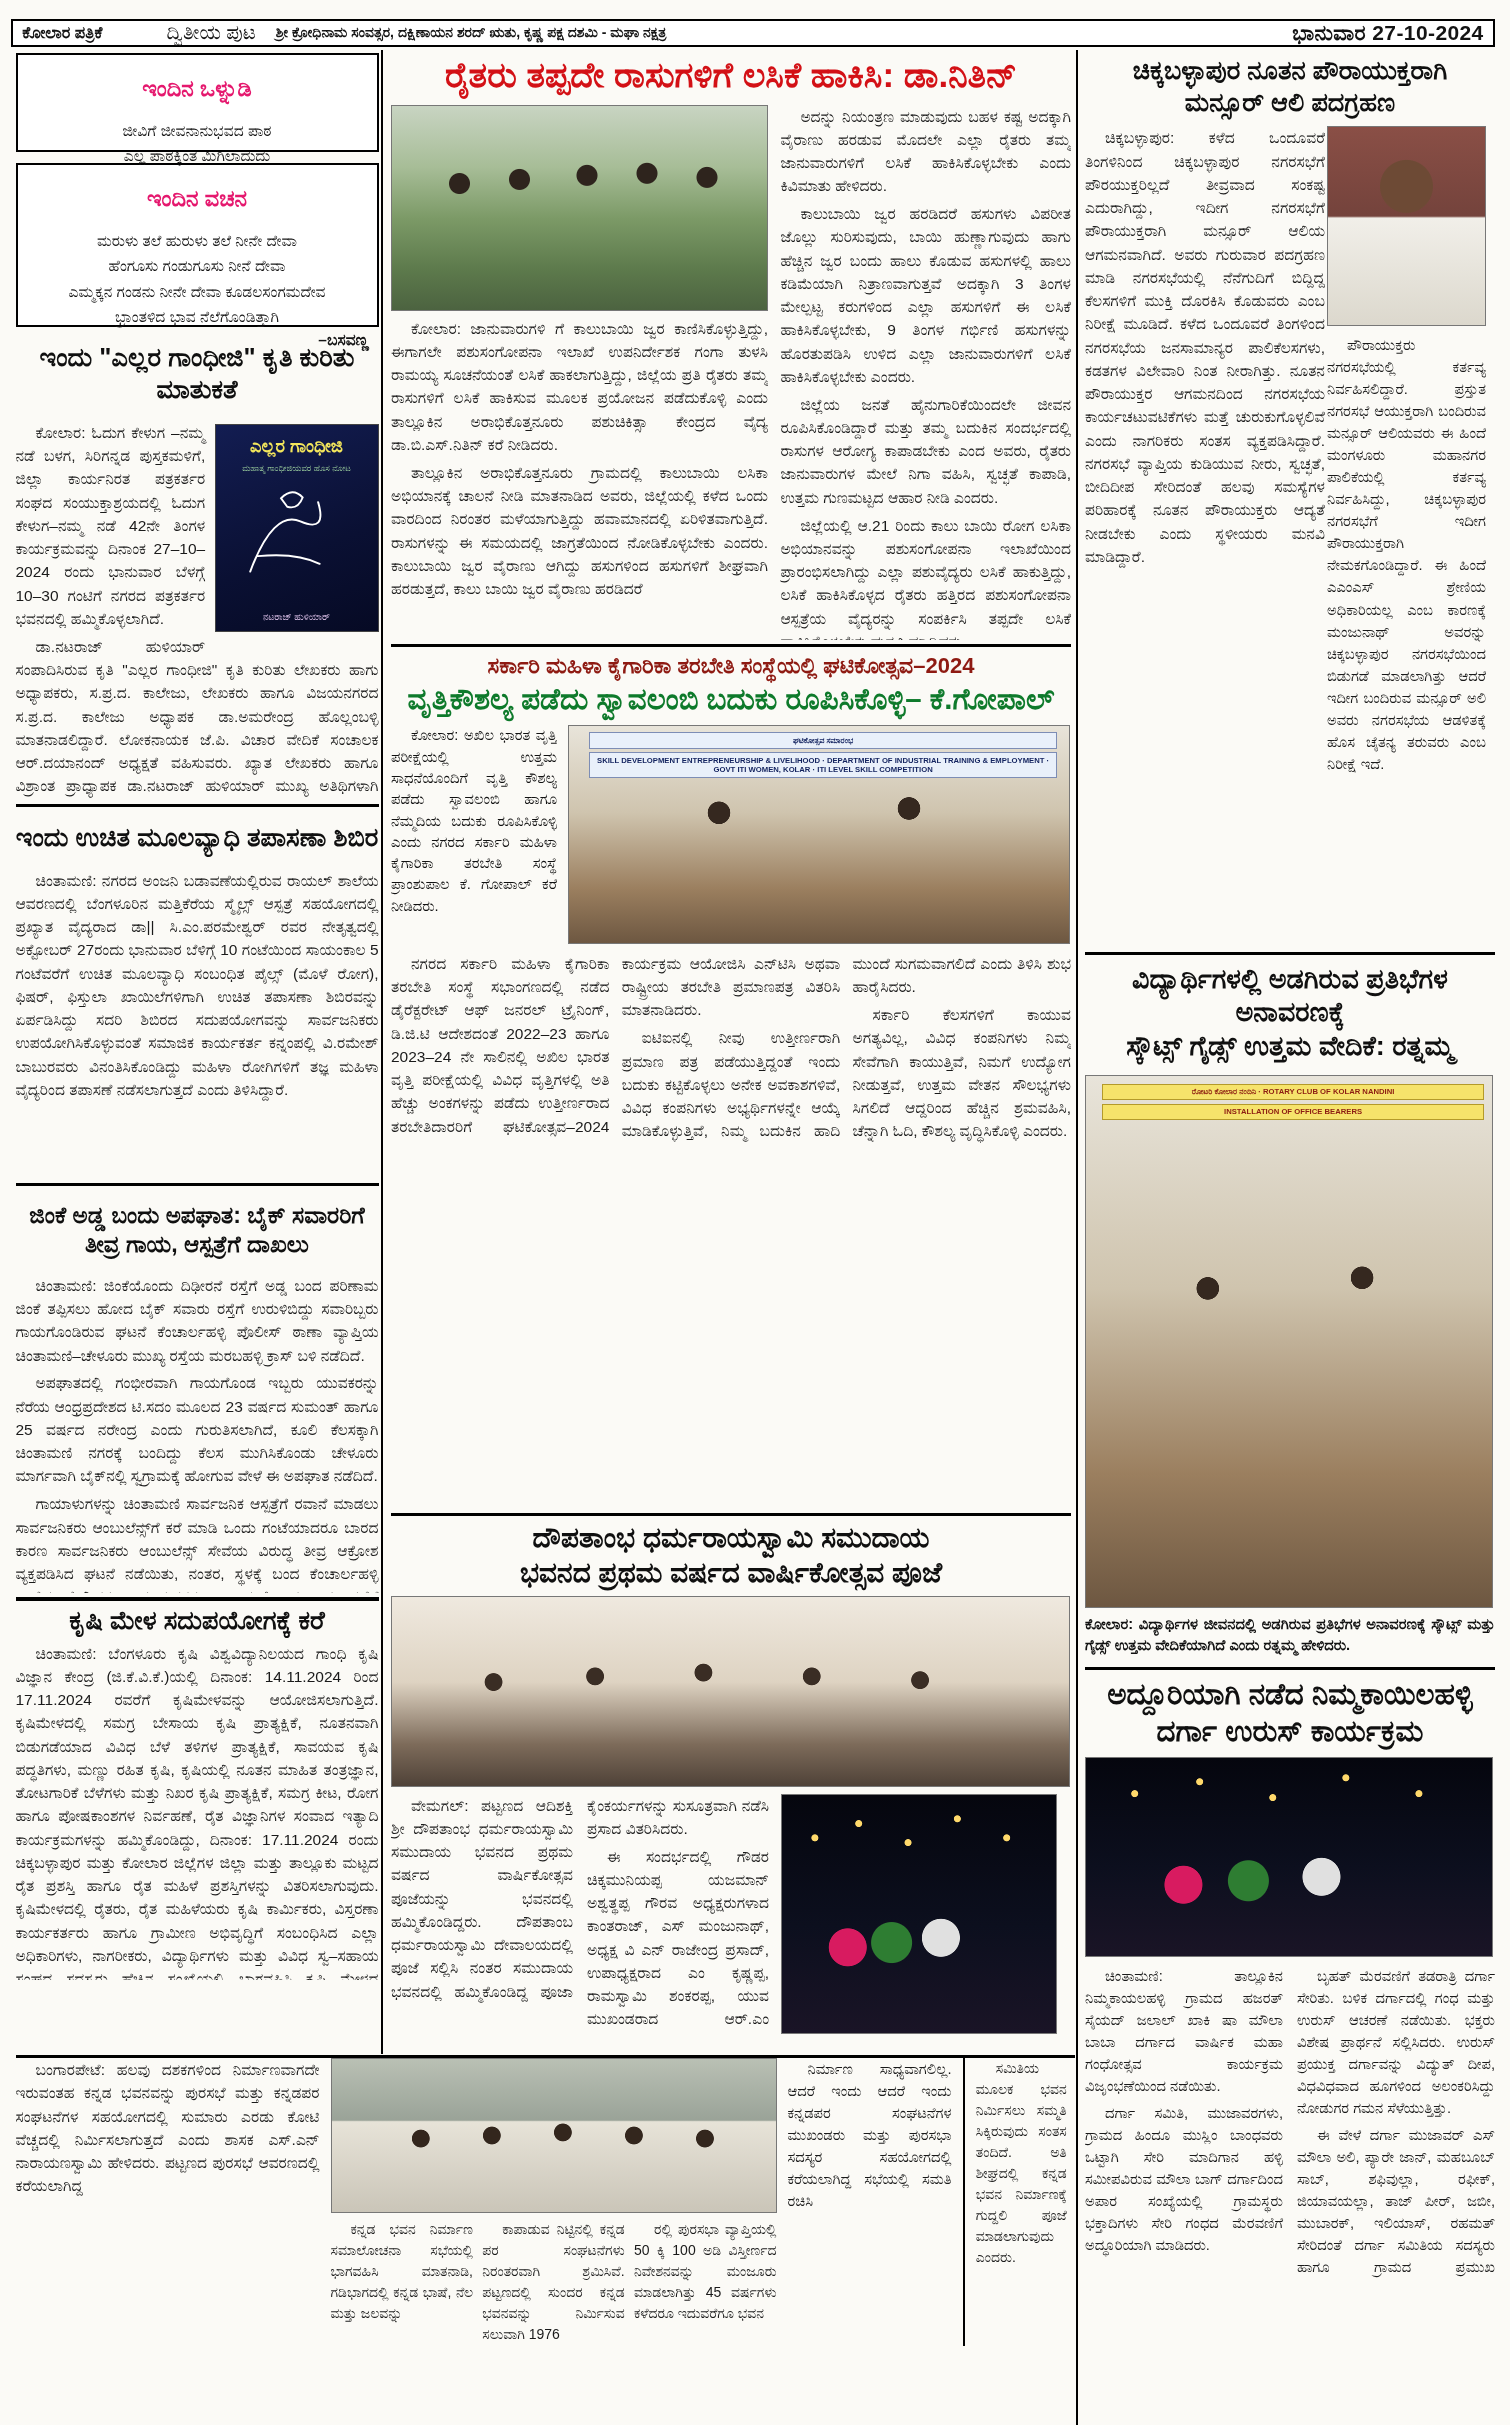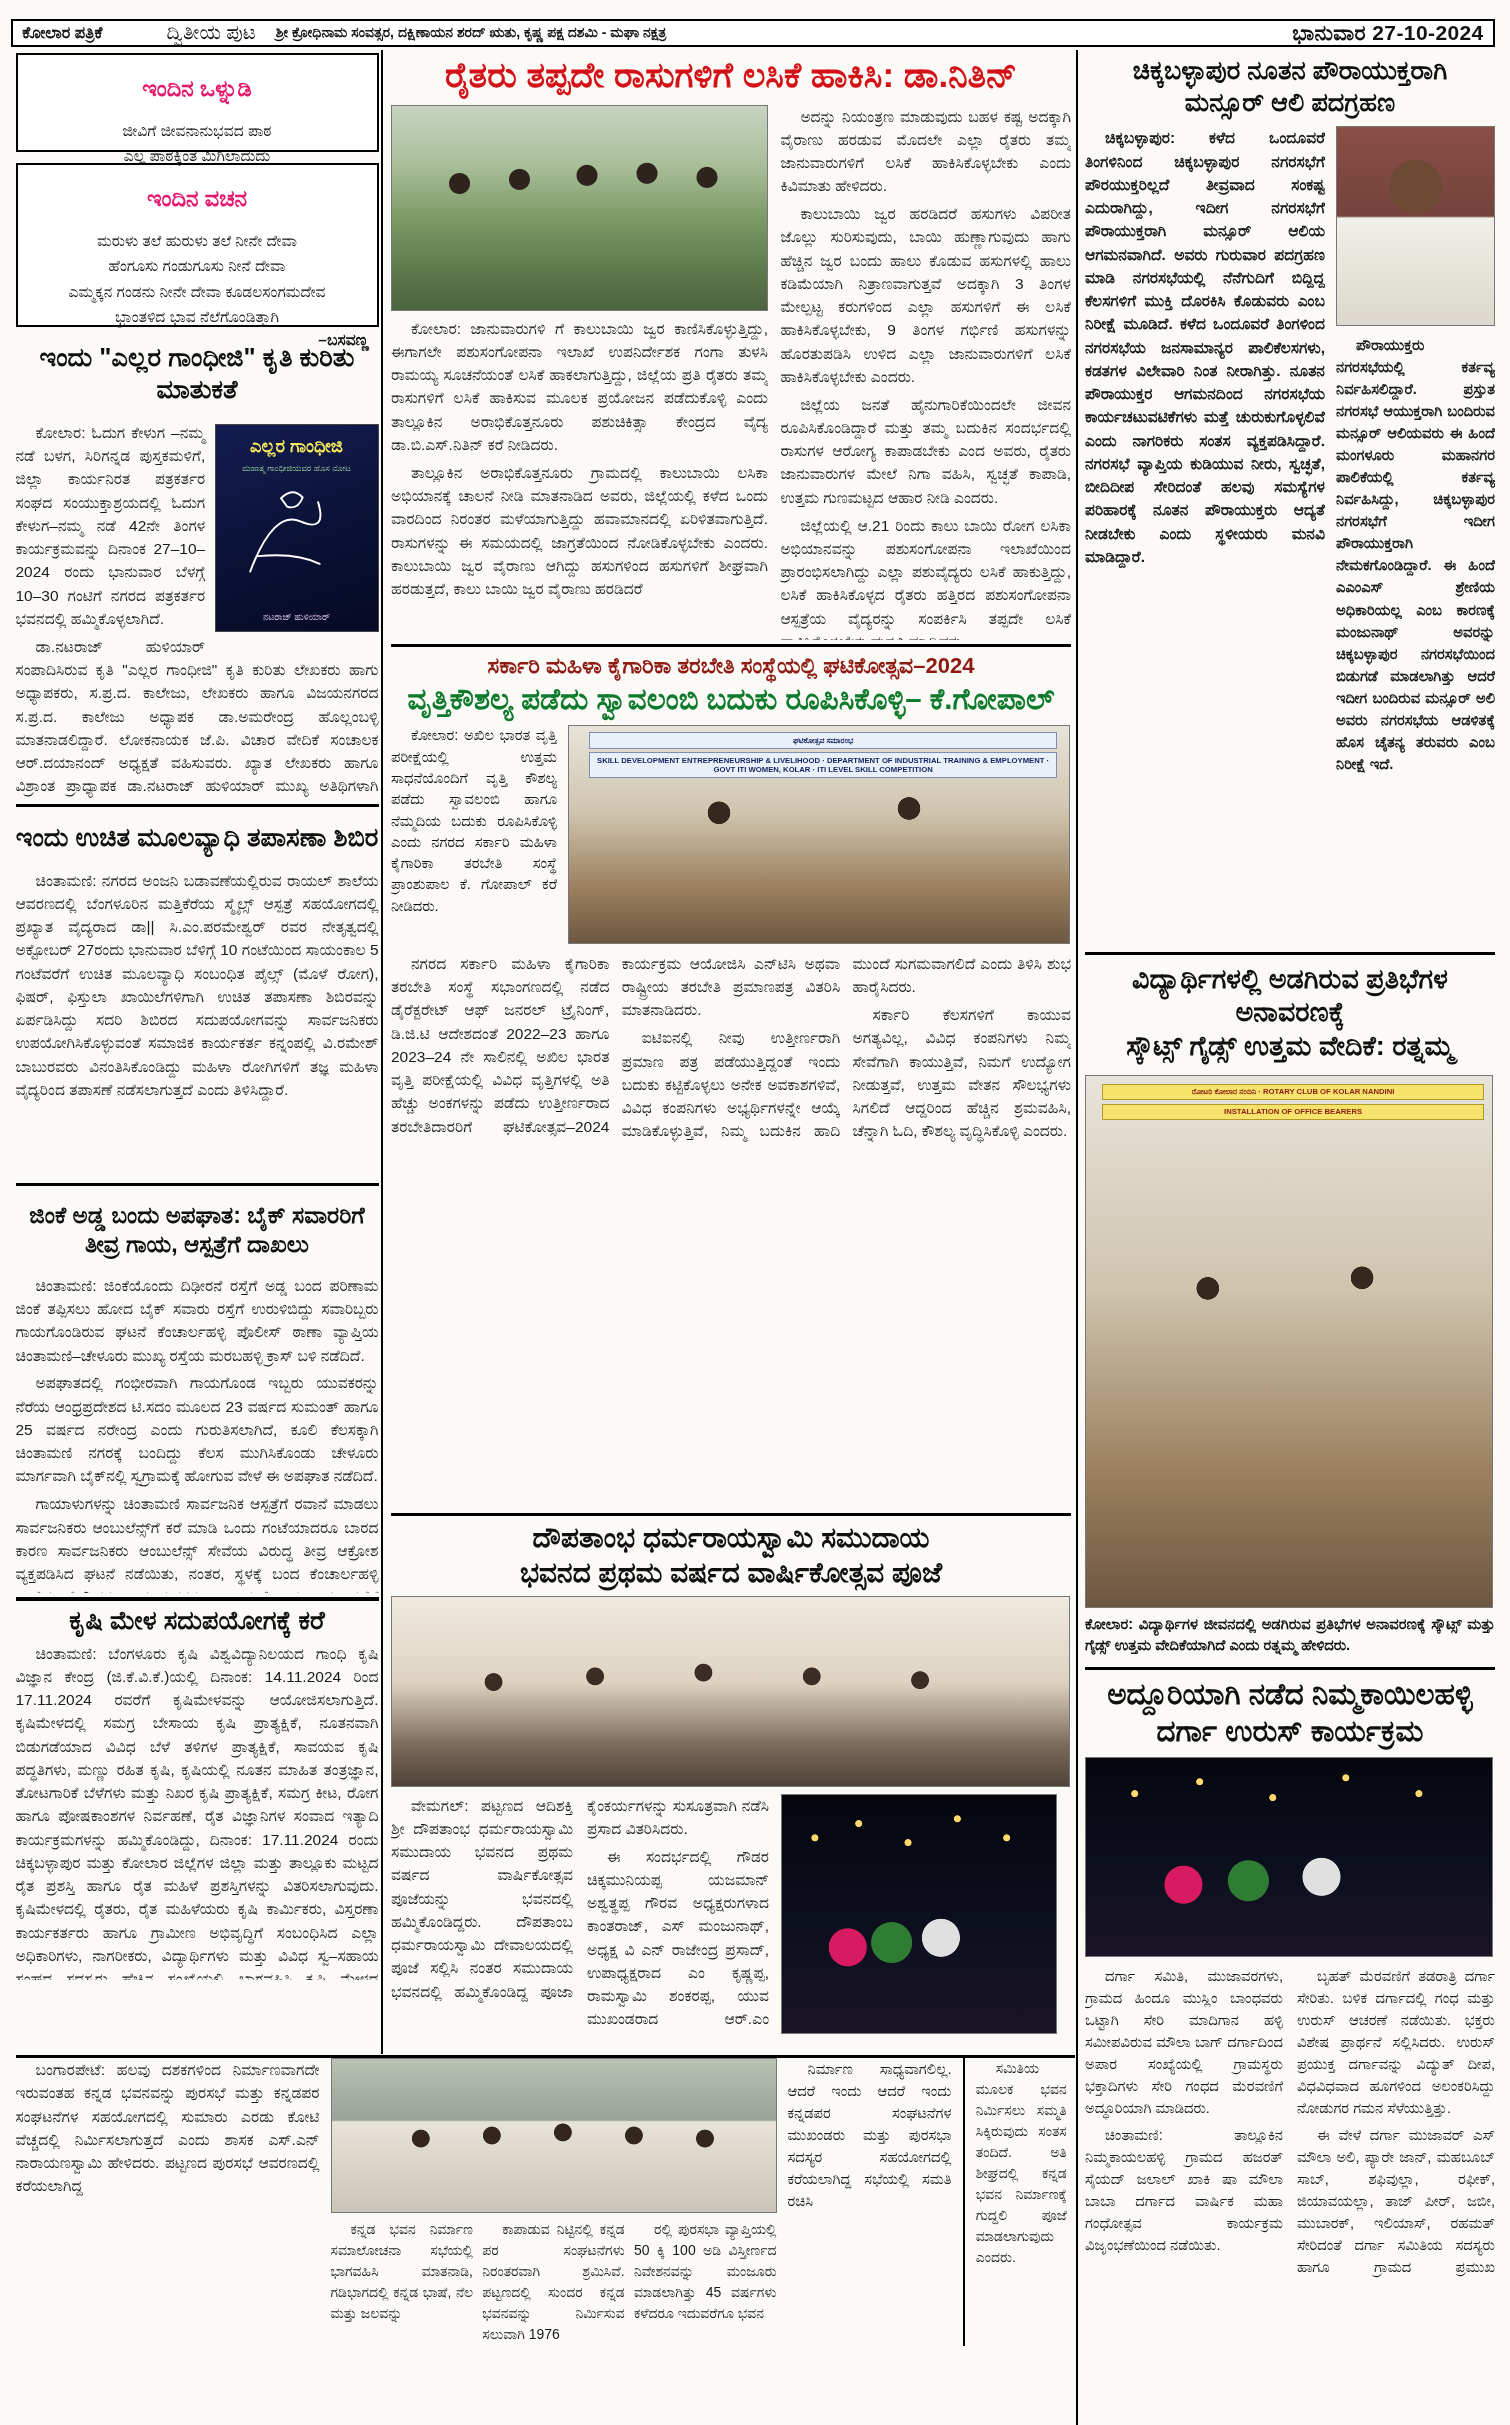--- a/index.html
+++ b/index.html
@@ -229,21 +229,21 @@
   </div>
 </div>
 
 <div class="abs vrule" style="left:1076px;top:50px;height:2376px;"></div>
 
 <div class="abs" style="left:1085px;top:50px;width:410px;">
 
   <div>
     <div class="headline h-black" style="font-size:25.6px;margin:4.6px 0 0;">ಚಿಕ್ಕಬಳ್ಳಾಪುರ ನೂತನ ಪೌರಾಯುಕ್ತರಾಗಿ</div>
     <div class="headline h-black" style="font-size:25.6px;margin:0 0 7.7px;">ಮನ್ಸೂರ್ ಆಲಿ ಪದಗ್ರಹಣ</div>
-    <div style="display:flex;gap:11px;font-weight:bold;">
+    <div style="display:flex;gap:2px;">
       <div class="bodytext clamp" style="width:240px;height:821px;">
         <p>ಚಿಕ್ಕಬಳ್ಳಾಪುರ: ಕಳೆದ ಒಂದೂವರೆ ತಿಂಗಳಿನಿಂದ ಚಿಕ್ಕಬಳ್ಳಾಪುರ ನಗರಸಭೆಗೆ ಪೌರಯುಕ್ತರಿಲ್ಲದೆ ತೀವ್ರವಾದ ಸಂಕಷ್ಟ ಎದುರಾಗಿದ್ದು, ಇದೀಗ ನಗರಸಭೆಗೆ ಪೌರಾಯುಕ್ತರಾಗಿ ಮನ್ಸೂರ್ ಆಲಿಯ ಆಗಮನವಾಗಿದೆ. ಅವರು ಗುರುವಾರ ಪದಗ್ರಹಣ ಮಾಡಿ ನಗರಸಭೆಯಲ್ಲಿ ನೆನೆಗುದಿಗೆ ಬಿದ್ದಿದ್ದ ಕೆಲಸಗಳಿಗೆ ಮುಕ್ತಿ ದೊರಕಿಸಿ ಕೊಡುವರು ಎಂಬ ನಿರೀಕ್ಷೆ ಮೂಡಿದೆ. ಕಳೆದ ಒಂದೂವರೆ ತಿಂಗಳಿಂದ ನಗರಸಭೆಯ ಜನಸಾಮಾನ್ಯರ ಪಾಲಿಕೆಲಸಗಳು, ಕಡತಗಳ ವಿಲೇವಾರಿ ನಿಂತ ನೀರಾಗಿತ್ತು. ನೂತನ ಪೌರಾಯುಕ್ತರ ಆಗಮನದಿಂದ ನಗರಸಭೆಯ ಕಾರ್ಯಚಟುವಟಿಕೆಗಳು ಮತ್ತೆ ಚುರುಕುಗೊಳ್ಳಲಿವೆ ಎಂದು ನಾಗರಿಕರು ಸಂತಸ ವ್ಯಕ್ತಪಡಿಸಿದ್ದಾರೆ. ನಗರಸಭೆ ವ್ಯಾಪ್ತಿಯ ಕುಡಿಯುವ ನೀರು, ಸ್ವಚ್ಛತೆ, ಬೀದಿದೀಪ ಸೇರಿದಂತೆ ಹಲವು ಸಮಸ್ಯೆಗಳ ಪರಿಹಾರಕ್ಕೆ ನೂತನ ಪೌರಾಯುಕ್ತರು ಆದ್ಯತೆ ನೀಡಬೇಕು ಎಂದು ಸ್ಥಳೀಯರು ಮನವಿ ಮಾಡಿದ್ದಾರೆ.</p>
       </div>
       <div style="width:159px;">
         <div class="photo ph-portrait" style="width:159px;height:200px;"></div>
         <div class="bodytext clamp" style="height:611px;margin-top:7.7px;font-size:14.7px;">
           <p>ಪೌರಾಯುಕ್ತರು ನಗರಸಭೆಯಲ್ಲಿ ಕರ್ತವ್ಯ ನಿರ್ವಹಿಸಲಿದ್ದಾರೆ. ಪ್ರಸ್ತುತ ನಗರಸಭೆ ಆಯುಕ್ತರಾಗಿ ಬಂದಿರುವ ಮನ್ಸೂರ್ ಆಲಿಯವರು ಈ ಹಿಂದೆ ಮಂಗಳೂರು ಮಹಾನಗರ ಪಾಲಿಕೆಯಲ್ಲಿ ಕರ್ತವ್ಯ ನಿರ್ವಹಿಸಿದ್ದು, ಚಿಕ್ಕಬಳ್ಳಾಪುರ ನಗರಸಭೆಗೆ ಇದೀಗ ಪೌರಾಯುಕ್ತರಾಗಿ ನೇಮಕಗೊಂಡಿದ್ದಾರೆ. ಈ ಹಿಂದೆ ಎಎಂಎಸ್ ಶ್ರೇಣಿಯ ಅಧಿಕಾರಿಯಲ್ಲ ಎಂಬ ಕಾರಣಕ್ಕೆ ಮಂಜುನಾಥ್ ಅವರನ್ನು ಚಿಕ್ಕಬಳ್ಳಾಪುರ ನಗರಸಭೆಯಿಂದ ಬಿಡುಗಡೆ ಮಾಡಲಾಗಿತ್ತು ಆದರೆ ಇದೀಗ ಬಂದಿರುವ ಮನ್ಸೂರ್ ಅಲಿ ಅವರು ನಗರಸಭೆಯ ಆಡಳಿತಕ್ಕೆ ಹೊಸ ಚೈತನ್ಯ ತರುವರು ಎಂಬ ನಿರೀಕ್ಷೆ ಇದೆ.</p>
         </div>
       </div>
     </div>
@@ -261,22 +261,22 @@
     <div class="caption clamp" style="height:48px;margin-top:6.2px;">ಕೋಲಾರ: ವಿದ್ಯಾರ್ಥಿಗಳ ಜೀವನದಲ್ಲಿ ಅಡಗಿರುವ ಪ್ರತಿಭೆಗಳ ಅನಾವರಣಕ್ಕೆ ಸ್ಕೌಟ್ಸ್ ಮತ್ತು ಗೈಡ್ಸ್ ಉತ್ತಮ ವೇದಿಕೆಯಾಗಿದೆ ಎಂದು ರತ್ನಮ್ಮ ಹೇಳಿದರು.</div>
   </div>
 
   <div class="hrule"></div>
 
   <div>
     <div class="headline h-black" style="font-size:29.4px;margin:6.2px 0 0;">ಅದ್ದೂರಿಯಾಗಿ ನಡೆದ ನಿಮ್ಮಕಾಯಿಲಹಳ್ಳಿ</div>
     <div class="headline h-black" style="font-size:29.4px;margin:0 0 7.7px;">ದರ್ಗಾ ಉರುಸ್ ಕಾರ್ಯಕ್ರಮ</div>
     <div class="photo ph-night" style="width:408px;height:200px;"></div>
     <div class="bodytext cols2 clamp" style="height:333px;margin-top:7.7px;font-size:14.7px;">
+      <p>ಚಿಂತಾಮಣಿ: ತಾಲ್ಲೂಕಿನ ನಿಮ್ಮಕಾಯಲಹಳ್ಳಿ ಗ್ರಾಮದ ಹಜರತ್ ಸೈಯದ್ ಜಲಾಲ್ ಖಾಕಿ ಷಾ ಮೌಲಾ ಬಾಬಾ ದರ್ಗಾದ ವಾರ್ಷಿಕ ಮಹಾ ಗಂಧೋತ್ಸವ ಕಾರ್ಯಕ್ರಮ ವಿಜೃಂಭಣೆಯಿಂದ ನಡೆಯಿತು.</p>
       <p>ದರ್ಗಾ ಸಮಿತಿ, ಮುಜಾವರಗಳು, ಗ್ರಾಮದ ಹಿಂದೂ ಮುಸ್ಲಿಂ ಬಾಂಧವರು ಒಟ್ಟಾಗಿ ಸೇರಿ ಮಾದಿಗಾನ ಹಳ್ಳಿ ಸಮೀಪವಿರುವ ಮೌಲಾ ಬಾಗ್ ದರ್ಗಾದಿಂದ ಅಪಾರ ಸಂಖ್ಯೆಯಲ್ಲಿ ಗ್ರಾಮಸ್ಥರು ಭಕ್ತಾದಿಗಳು ಸೇರಿ ಗಂಧದ ಮೆರವಣಿಗೆ ಅದ್ಧೂರಿಯಾಗಿ ಮಾಡಿದರು.</p>
-      <p>ಚಿಂತಾಮಣಿ: ತಾಲ್ಲೂಕಿನ ನಿಮ್ಮಕಾಯಲಹಳ್ಳಿ ಗ್ರಾಮದ ಹಜರತ್ ಸೈಯದ್ ಜಲಾಲ್ ಖಾಕಿ ಷಾ ಮೌಲಾ ಬಾಬಾ ದರ್ಗಾದ ವಾರ್ಷಿಕ ಮಹಾ ಗಂಧೋತ್ಸವ ಕಾರ್ಯಕ್ರಮ ವಿಜೃಂಭಣೆಯಿಂದ ನಡೆಯಿತು.</p>
       <p>ಬೃಹತ್ ಮೆರವಣಿಗೆ ತಡರಾತ್ರಿ ದರ್ಗಾ ಸೇರಿತು. ಬಳಿಕ ದರ್ಗಾದಲ್ಲಿ ಗಂಧ ಮತ್ತು ಉರುಸ್ ಆಚರಣೆ ನಡೆಯಿತು. ಭಕ್ತರು ವಿಶೇಷ ಪ್ರಾರ್ಥನೆ ಸಲ್ಲಿಸಿದರು. ಉರುಸ್ ಪ್ರಯುಕ್ತ ದರ್ಗಾವನ್ನು ವಿದ್ಯುತ್ ದೀಪ, ವಿಧವಿಧವಾದ ಹೂಗಳಿಂದ ಅಲಂಕರಿಸಿದ್ದು ನೋಡುಗರ ಗಮನ ಸೆಳೆಯುತ್ತಿತ್ತು.</p>
       <p>ಈ ವೇಳೆ ದರ್ಗಾ ಮುಜಾವರ್ ಎಸ್ ಮೌಲಾ ಅಲಿ, ಪ್ಯಾರೇ ಜಾನ್, ಮಹಬೂಬ್ ಸಾಬ್, ಶಫಿವುಲ್ಲಾ, ರಫೀಕ್, ಜಿಯಾವಯಲ್ಲಾ, ತಾಜ್ ಪೀರ್, ಜಬೀ, ಮುಬಾರಕ್, ಇಲಿಯಾಸ್, ರಹಮತ್ ಸೇರಿದಂತೆ ದರ್ಗಾ ಸಮಿತಿಯ ಸದಸ್ಯರು ಹಾಗೂ ಗ್ರಾಮದ ಪ್ರಮುಖ ಮುಖಂಡರುಗಳು ಸ್ಥಳೀಯರು ಹಿಂದೂ ಮುಸ್ಲಿಂ ಬಾಂಧವರು ಅಪಾರ ಸಂಖ್ಯೆಯಲ್ಲಿ ಭಾಗವಹಿಸಿದ್ದರು. ಉರುಸ್ ಪ್ರಯುಕ್ತ ಚಿಂತಾಮಣಿ ಉಪವಿಭಾಗದ ಡಿವೈಎಸ್‌ಪಿ ಮುರಳೀಧರ್ ನೇತೃತ್ವದಲ್ಲಿ ಸೂಕ್ತ ಪೊಲೀಸ್ ಬಂದೋಬಸ್ತ್ ಸಹ ಏರ್ಪಡಿಸಲಾಗಿತ್ತು.</p>
     </div>
   </div>
 </div>
 
 <div class="abs" style="left:15.5px;top:2055px;width:1059px;height:370px;border-top:3.1px solid #000;">
   <div style="display:flex;gap:11px;">
     <div class="bodytext clamp" style="width:304px;height:288px;">
       <p>ಬಂಗಾರಪೇಟೆ: ಹಲವು ದಶಕಗಳಿಂದ ನಿರ್ಮಾಣವಾಗದೇ ಇರುವಂತಹ ಕನ್ನಡ ಭವನವನ್ನು ಪುರಸಭೆ ಮತ್ತು ಕನ್ನಡಪರ ಸಂಘಟನೆಗಳ ಸಹಯೋಗದಲ್ಲಿ ಸುಮಾರು ಎರಡು ಕೋಟಿ ವೆಚ್ಚದಲ್ಲಿ ನಿರ್ಮಿಸಲಾಗುತ್ತದೆ ಎಂದು ಶಾಸಕ ಎಸ್.ಎನ್ ನಾರಾಯಣಸ್ವಾಮಿ ಹೇಳಿದರು. ಪಟ್ಟಣದ ಪುರಸಭೆ ಆವರಣದಲ್ಲಿ ಕರೆಯಲಾಗಿದ್ದ</p>

